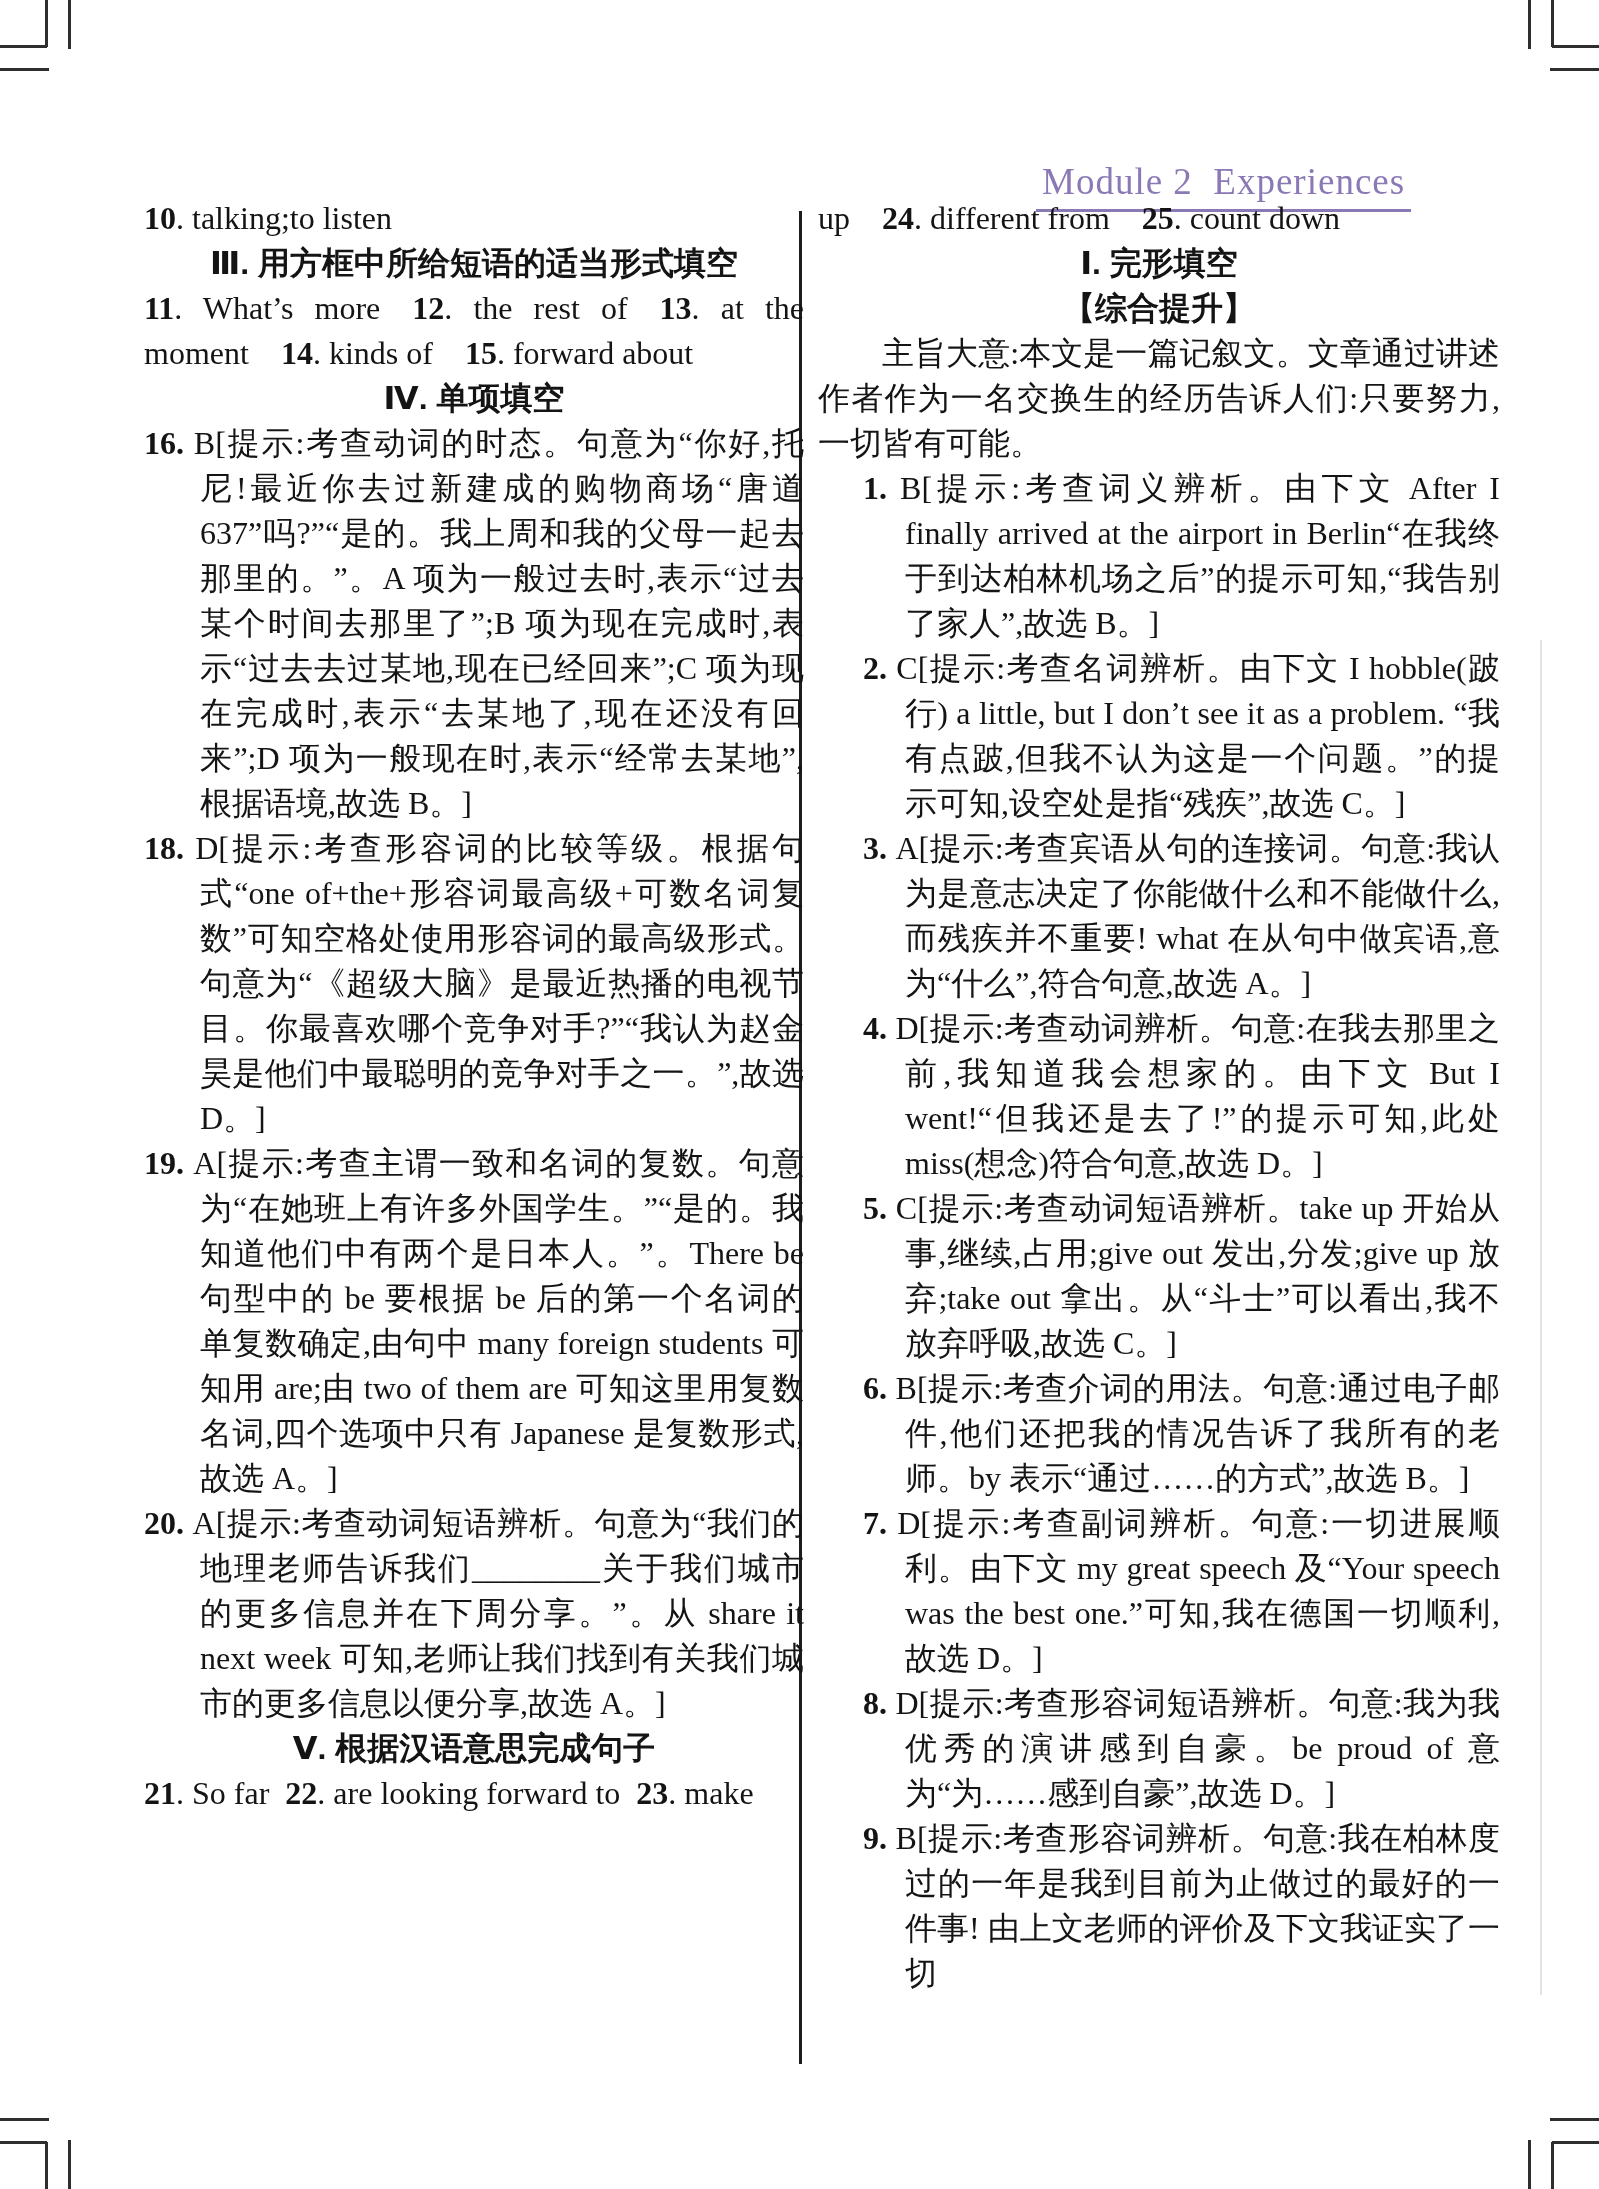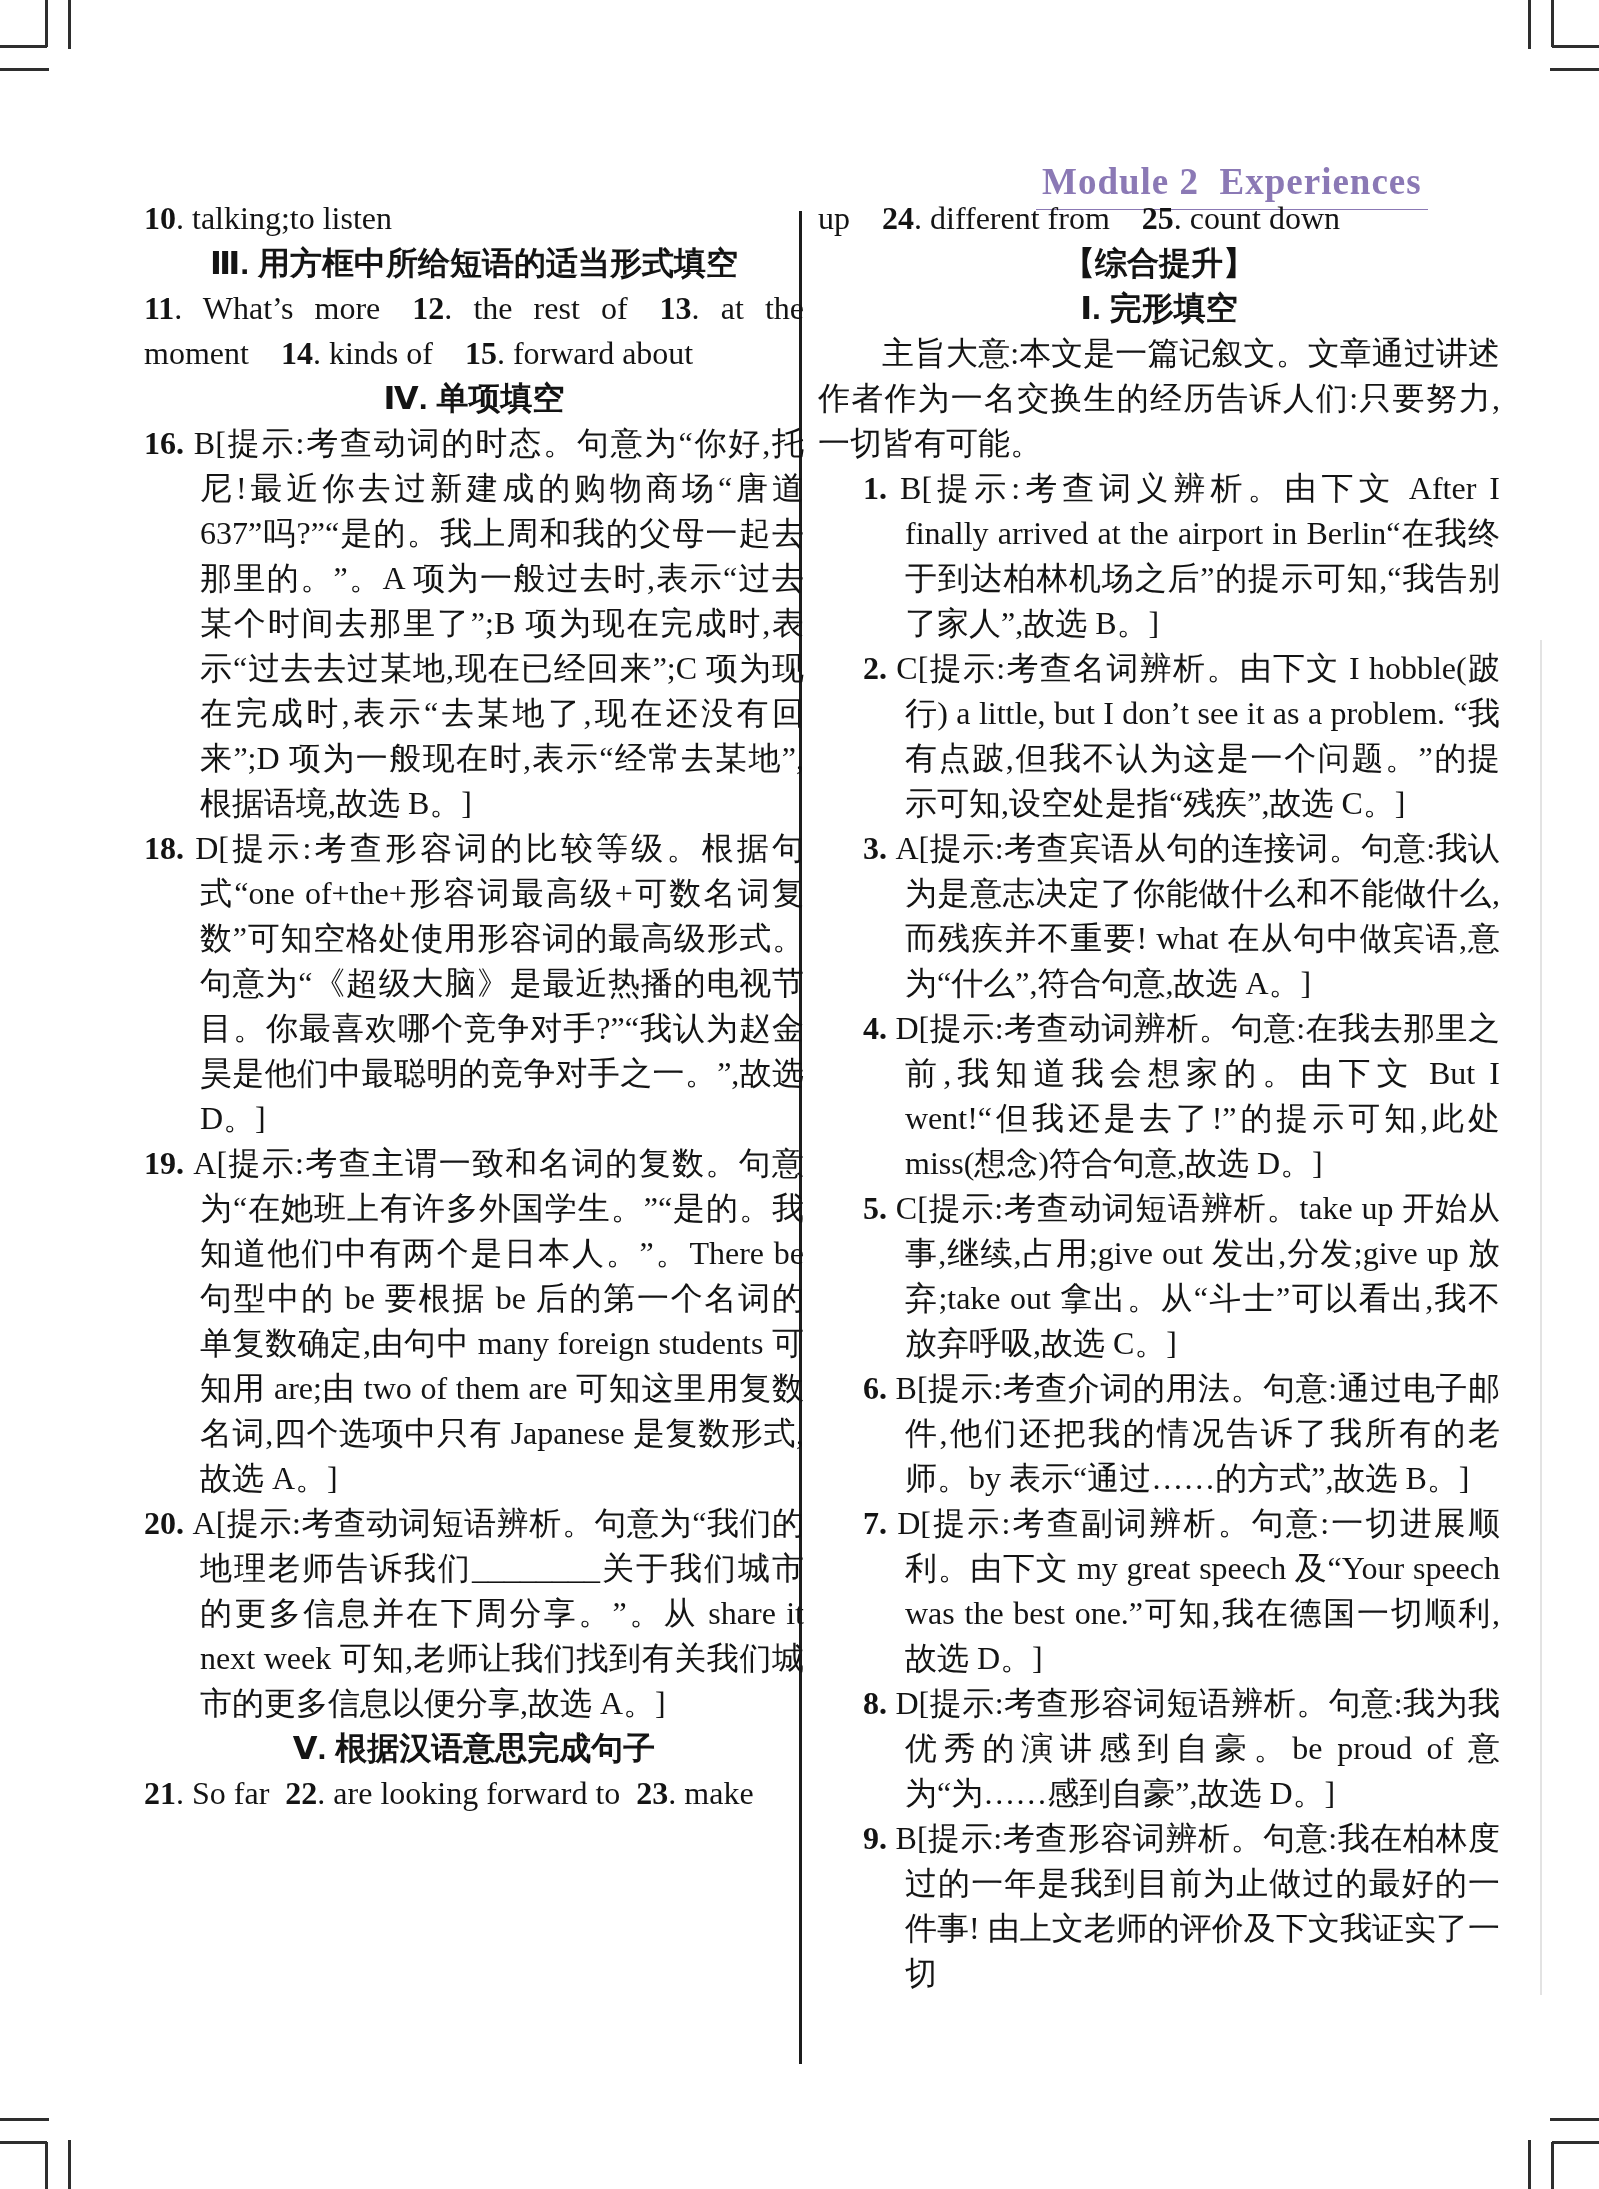--- a/index.html
+++ b/index.html
@@ -14,23 +14,23 @@
   }
   
   .mark { position: absolute; background: #2e2e2e; }
   
   .header {
     position: absolute;
     left: 1036px;
     top: 162px;
     font-size: 37px;
     line-height: 40px;
-    font-weight: bold;
+    font-weight: normal;
     padding: 0 6px 7px 6px;
-    border-bottom: 1px solid #14b8a6;
+    border-bottom: 3px solid #14b8a6;
     white-space: pre;
     letter-spacing: 1px;
   }
   
   .col {
     position: absolute;
     top: 196px;
   }
   .col-left  { left: 144px; width: 660px; }
   .col-right { left: 818px; width: 682px; }
@@ -105,22 +105,22 @@
       <div class="block heading">Ⅳ. 单项填空</div>
       <div class="block numbered"><b>16. </b><span>B[提示:考查动词的时态。句意为“你好,托尼!最近你去过新建成的购物商场“唐道637”吗?”“是的。我上周和我的父母一起去那里的。”。A 项为一般过去时,表示“过去某个时间去那里了”;B 项为现在完成时,表示“过去去过某地,现在已经回来”;C 项为现在完成时,表示“去某地了,现在还没有回来”;D 项为一般现在时,表示“经常去某地”,根据语境,故选 B。]</span></div>
       <div class="block numbered"><b>18. </b><span>D[提示:考查形容词的比较等级。根据句式“one of+the+形容词最高级+可数名词复数”可知空格处使用形容词的最高级形式。句意为“《超级大脑》是最近热播的电视节目。你最喜欢哪个竞争对手?”“我认为赵金昊是他们中最聪明的竞争对手之一。”,故选 D。]</span></div>
       <div class="block numbered"><b>19. </b><span>A[提示:考查主谓一致和名词的复数。句意为“在她班上有许多外国学生。”“是的。我知道他们中有两个是日本人。”。There be 句型中的 be 要根据 be 后的第一个名词的单复数确定,由句中 many foreign students 可知用 are;由 two of them are 可知这里用复数名词,四个选项中只有 Japanese 是复数形式,故选 A。]</span></div>
       <div class="block numbered"><b>20. </b><span>A[提示:考查动词短语辨析。句意为“我们的地理老师告诉我们________关于我们城市的更多信息并在下周分享。”。从 share it next week 可知,老师让我们找到有关我们城市的更多信息以便分享,故选 A。]</span></div>
       <div class="block heading">Ⅴ. 根据汉语意思完成句子</div>
       <div class="block answers"><b>21</b><span>. So far </span><b>22</b><span>. are looking forward to </span><b>23</b><span>. make</span></div>
     </div>
   <div class="col col-right" id="col-right">
       <div class="block answers"><span>up </span><b>24</b><span>. different from </span><b>25</b><span>. count down</span></div>
+      <div class="block heading">Ⅰ. 完形填空</div>
       <div class="block heading">【综合提升】</div>
-      <div class="block heading">Ⅰ. 完形填空</div>
       <div class="block summary">主旨大意:本文是一篇记叙文。文章通过讲述作者作为一名交换生的经历告诉人们:只要努力,一切皆有可能。</div>
       <div class="block numbered"><b>1. </b><span>B[提示:考查词义辨析。由下文 After I finally arrived at the airport in Berlin“在我终于到达柏林机场之后”的提示可知,“我告别了家人”,故选 B。]</span></div>
       <div class="block numbered"><b>2. </b><span>C[提示:考查名词辨析。由下文 I hobble(跛行) a little, but I don’t see it as a problem. “我有点跛,但我不认为这是一个问题。”的提示可知,设空处是指“残疾”,故选 C。]</span></div>
       <div class="block numbered"><b>3. </b><span>A[提示:考查宾语从句的连接词。句意:我认为是意志决定了你能做什么和不能做什么,而残疾并不重要! what 在从句中做宾语,意为“什么”,符合句意,故选 A。]</span></div>
       <div class="block numbered"><b>4. </b><span>D[提示:考查动词辨析。句意:在我去那里之前,我知道我会想家的。由下文 But I went!“但我还是去了!”的提示可知,此处 miss(想念)符合句意,故选 D。]</span></div>
       <div class="block numbered"><b>5. </b><span>C[提示:考查动词短语辨析。take up 开始从事,继续,占用;give out 发出,分发;give up 放弃;take out 拿出。从“斗士”可以看出,我不放弃呼吸,故选 C。]</span></div>
       <div class="block numbered"><b>6. </b><span>B[提示:考查介词的用法。句意:通过电子邮件,他们还把我的情况告诉了我所有的老师。by 表示“通过……的方式”,故选 B。]</span></div>
       <div class="block numbered"><b>7. </b><span>D[提示:考查副词辨析。句意:一切进展顺利。由下文 my great speech 及“Your speech was the best one.”可知,我在德国一切顺利,故选 D。]</span></div>
       <div class="block numbered"><b>8. </b><span>D[提示:考查形容词短语辨析。句意:我为我优秀的演讲感到自豪。be proud of 意为“为……感到自豪”,故选 D。]</span></div>
       <div class="block numbered"><b>9. </b><span>B[提示:考查形容词辨析。句意:我在柏林度过的一年是我到目前为止做过的最好的一件事! 由上文老师的评价及下文我证实了一切</span></div>

